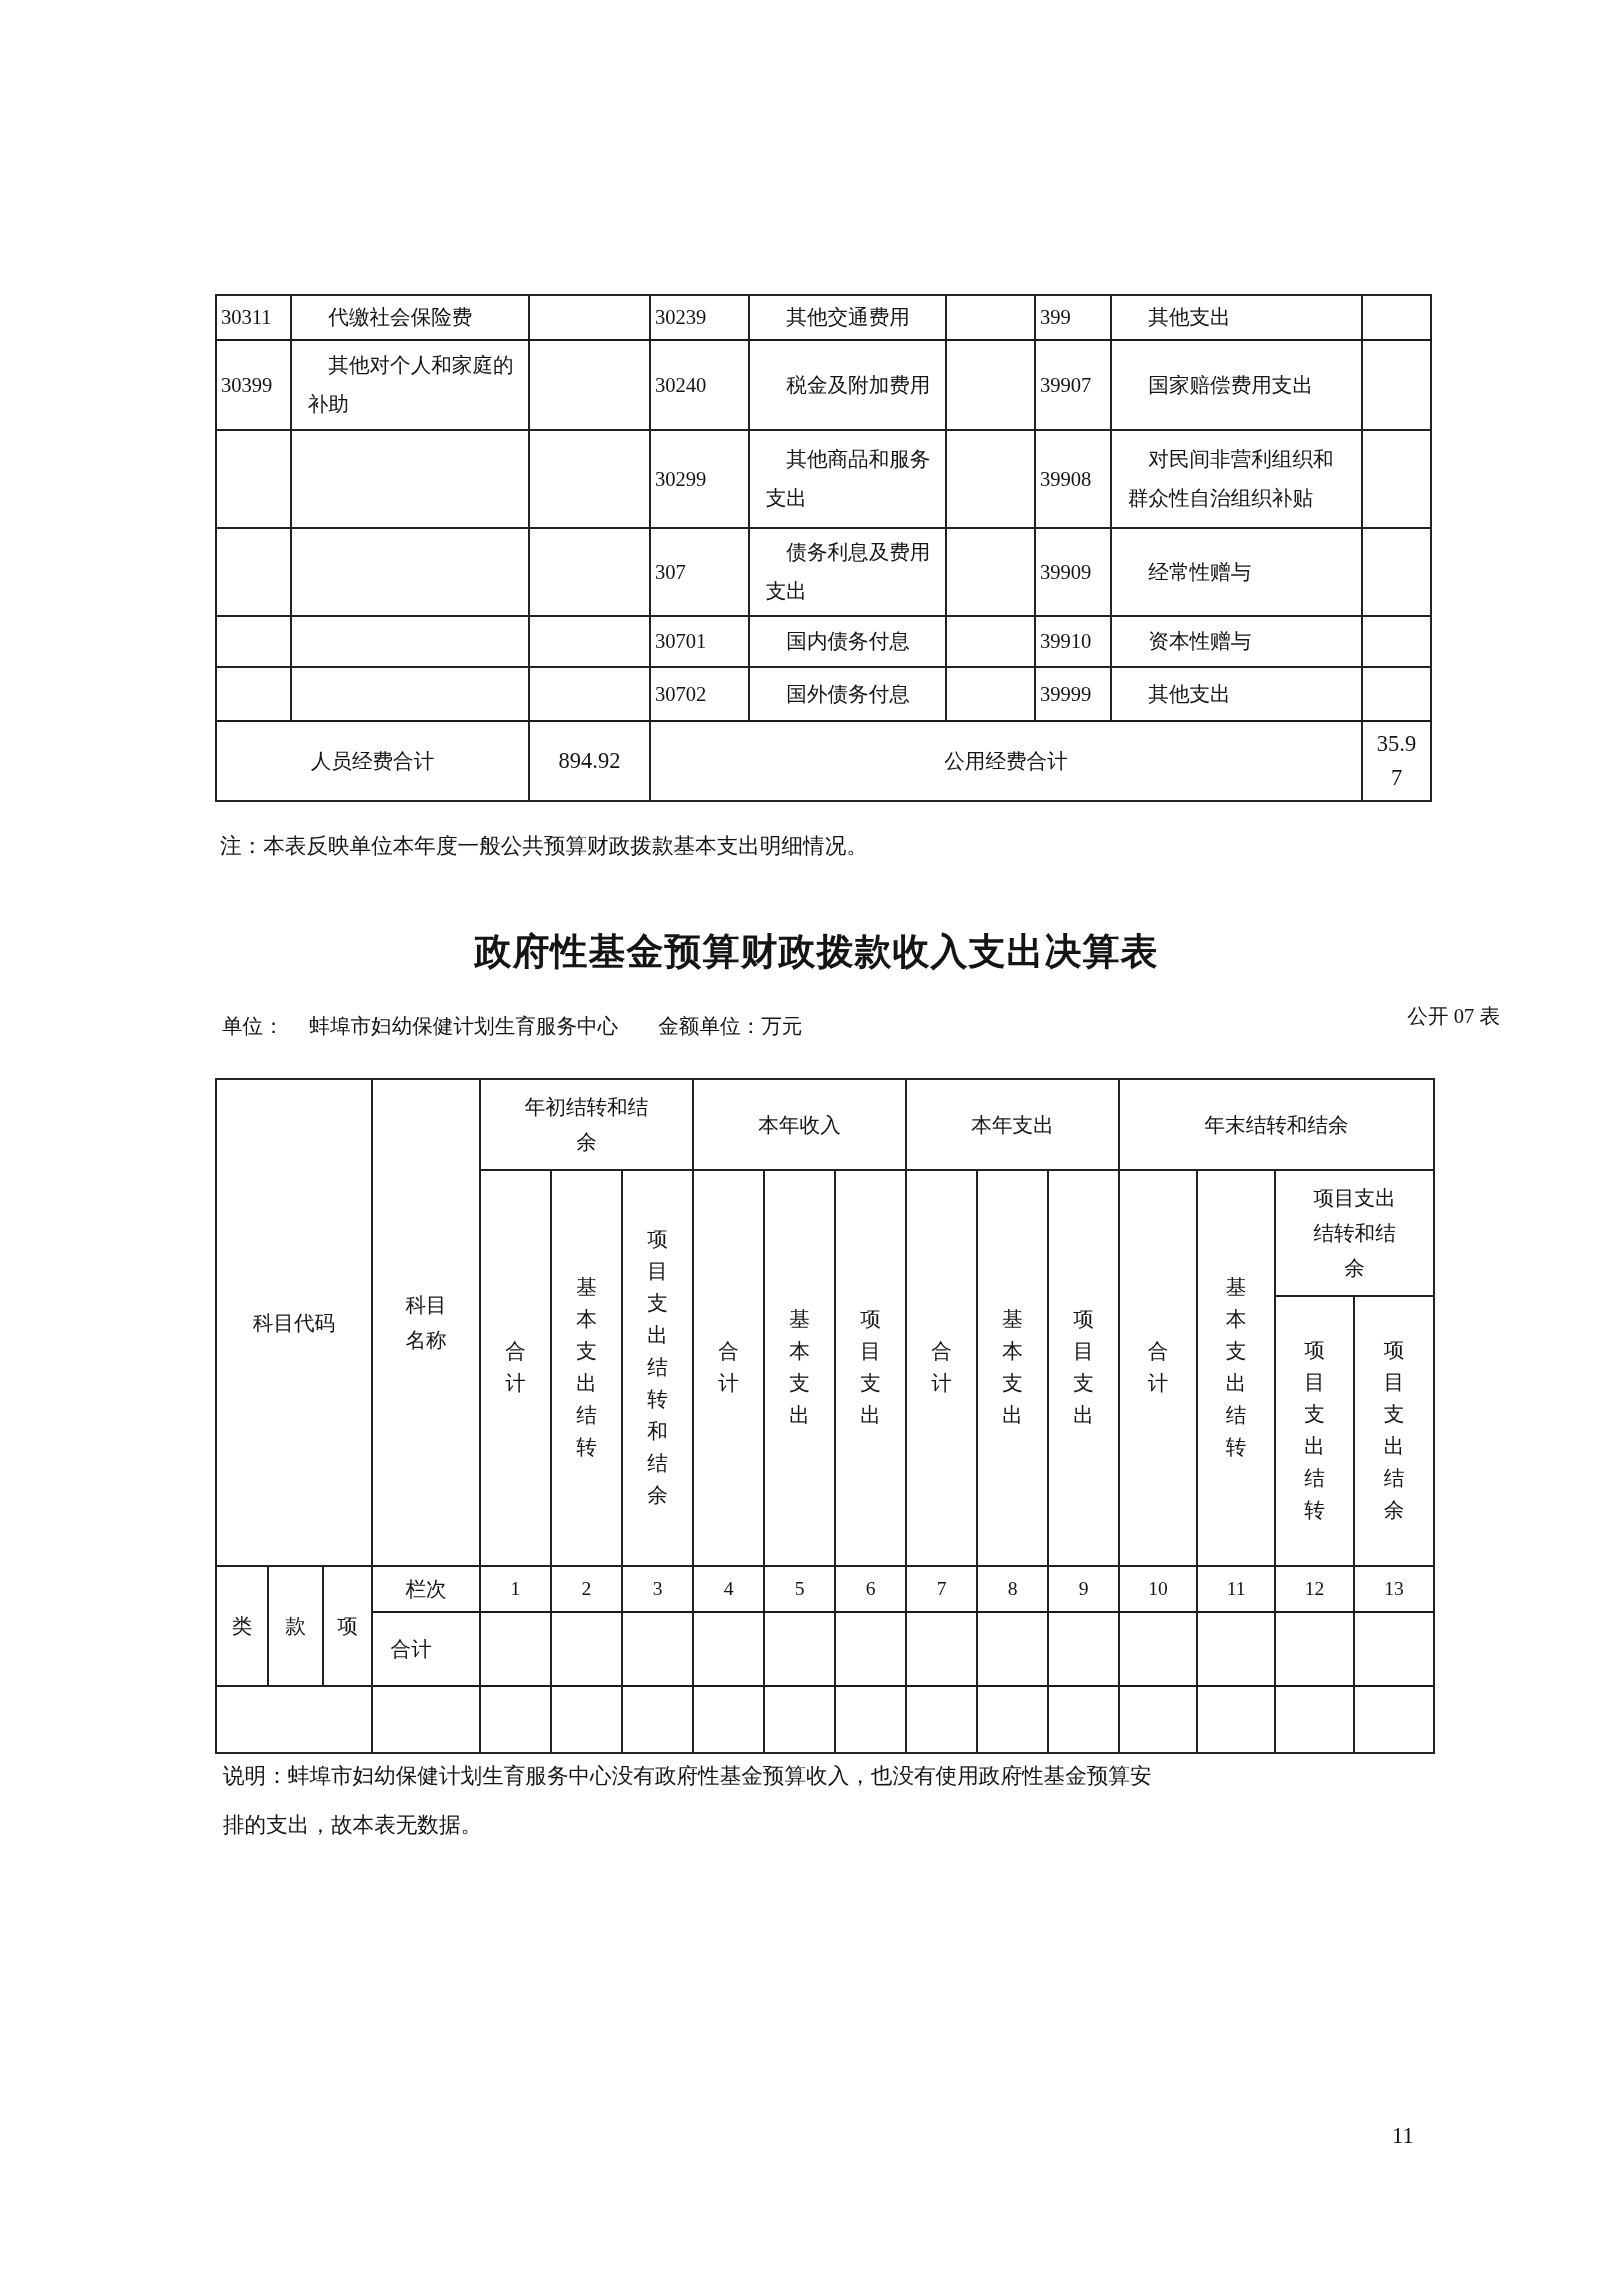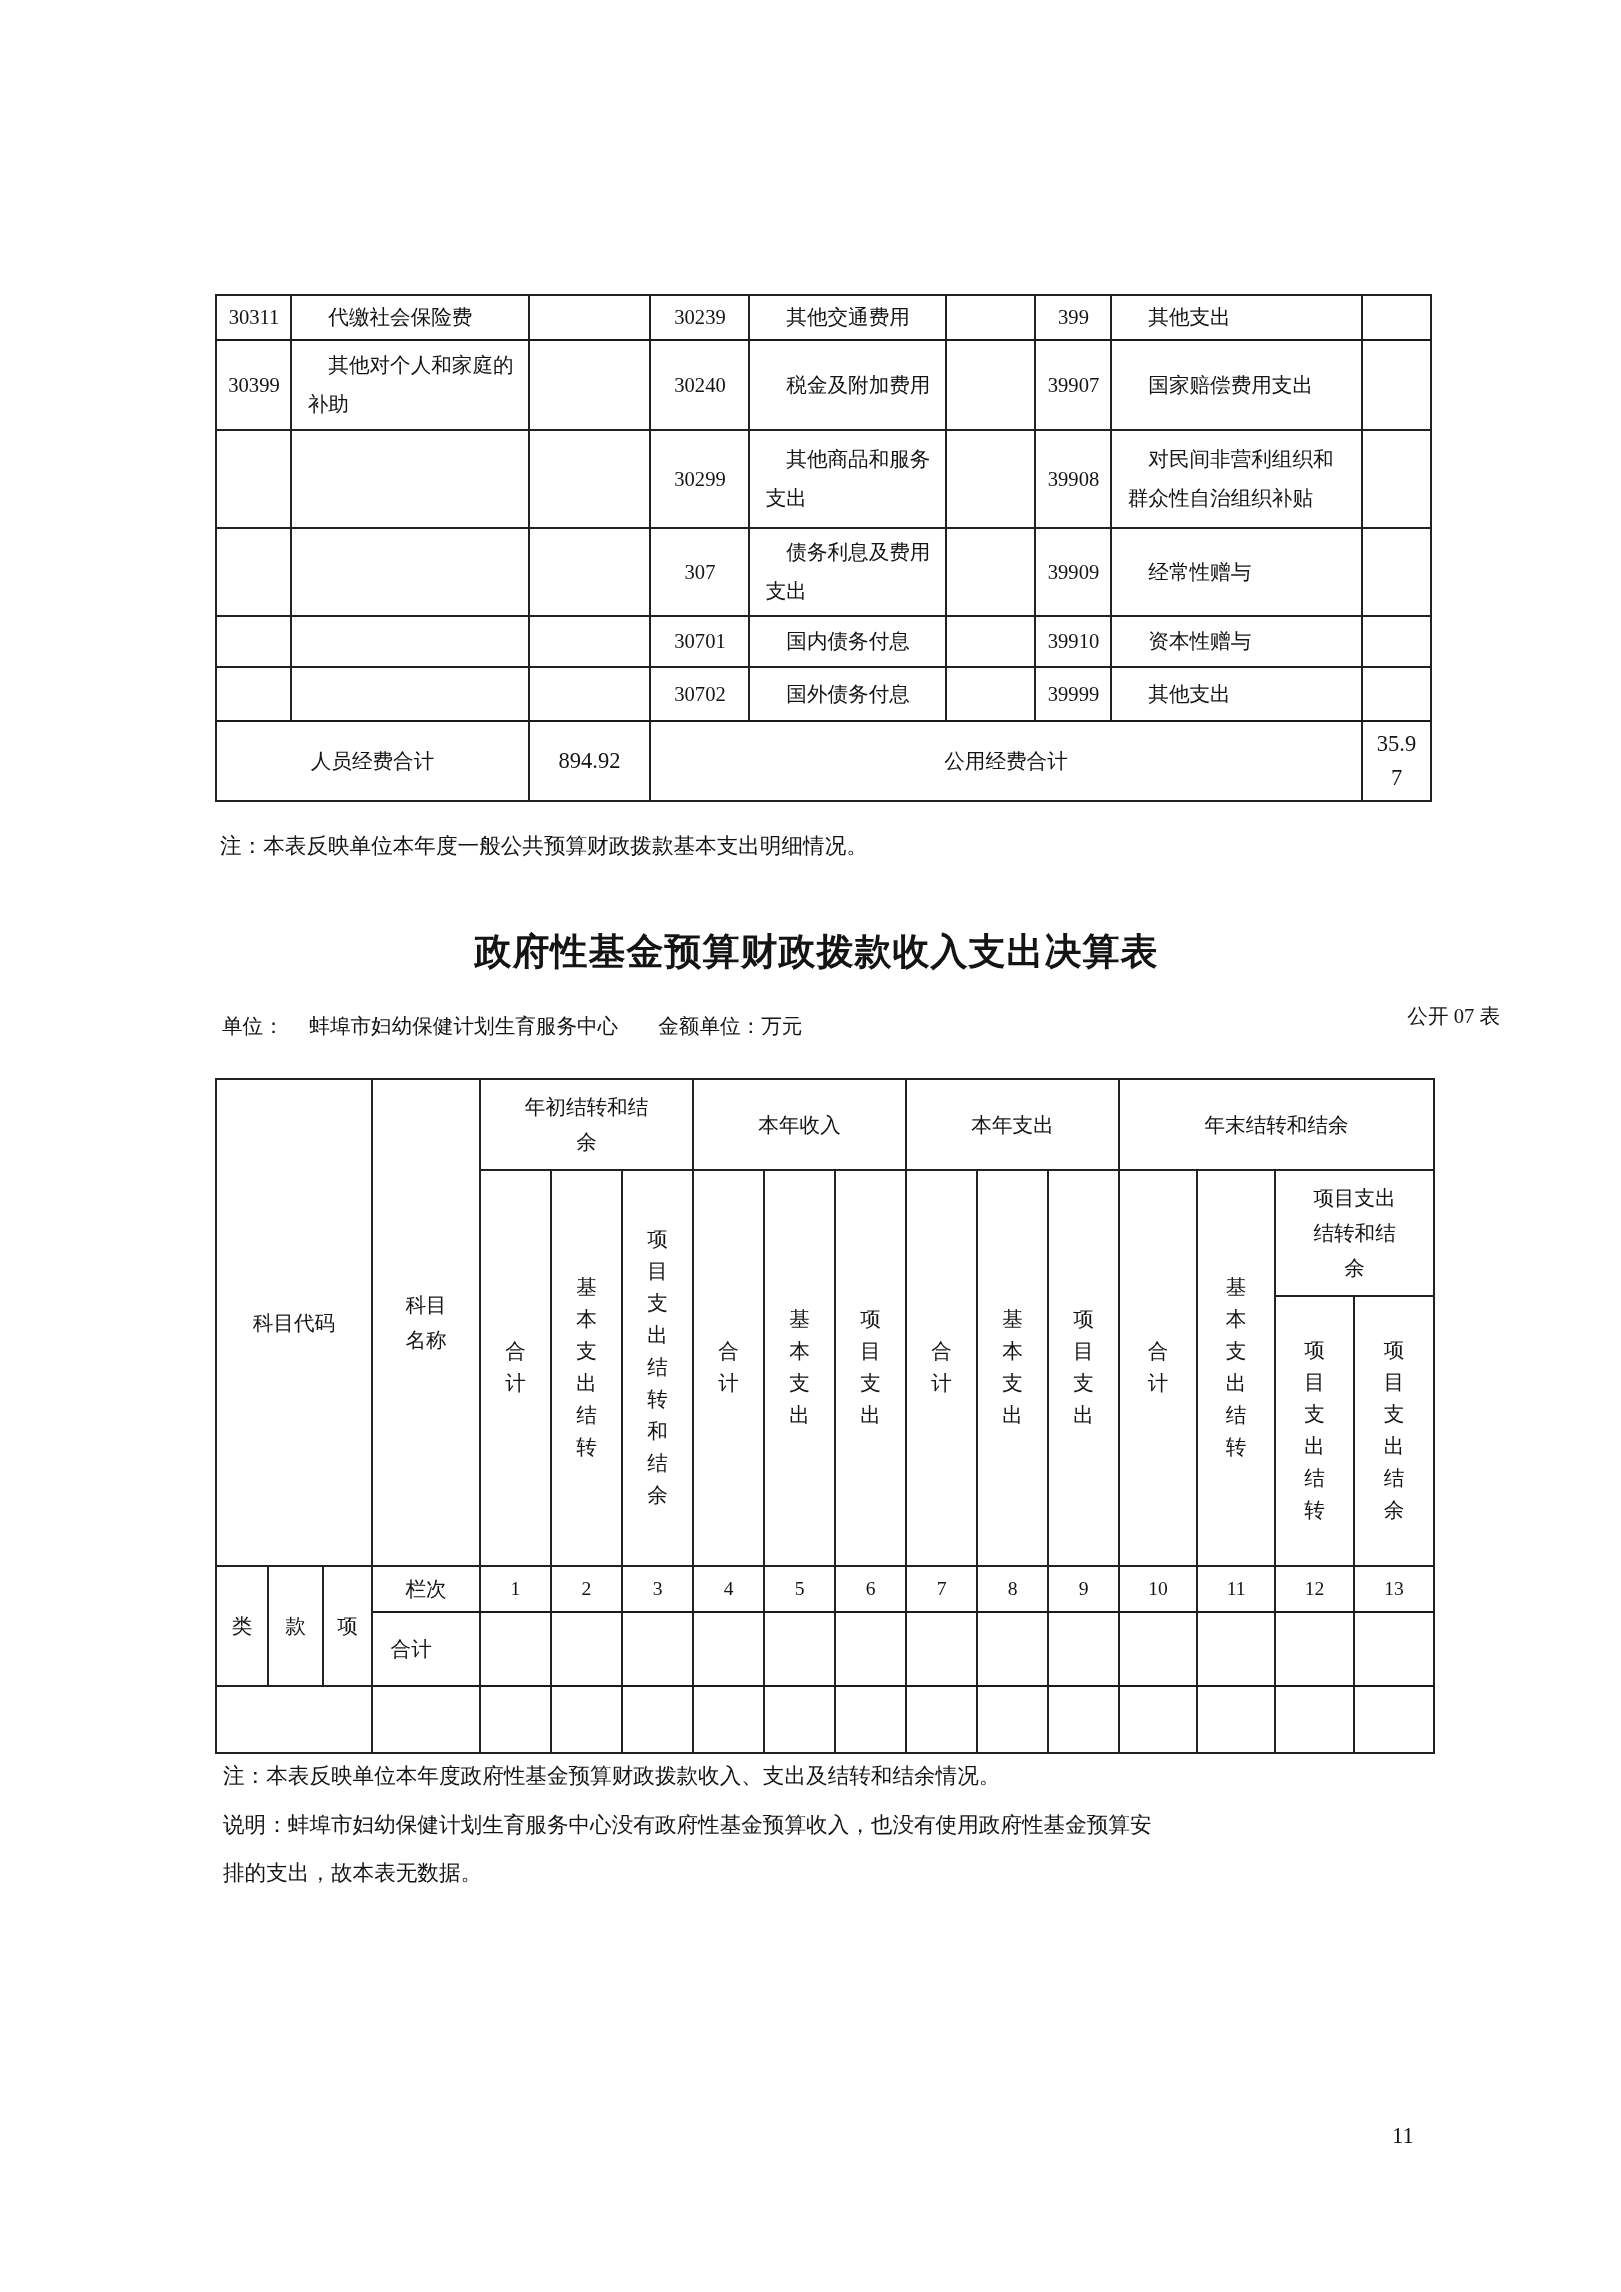--- a/index.html
+++ b/index.html
@@ -18,21 +18,21 @@
     font-weight:normal;
     font-size:20.6px;
     vertical-align:middle;
     padding:2px 2.9px;
     overflow:hidden;
     color:#141414;
   }
   .thickb{border-bottom:2.9px solid #1a1a1a;}
   
   .t1{position:absolute;left:215px;top:294px;width:1215px;border:2px solid #222;}
-  .t1 .code{text-align:center;padding-left:3.9px;}
+  .t1 .code{text-align:left;padding-left:3.9px;}
   .t1 .name{text-align:left;padding:2px 13.7px 2px 15.7px;text-indent:1em;line-height:1.9;}
   .t1 .sum-label{text-align:center;font-size:20.6px;}
   .t1 .sum-val{text-align:center;font-size:22.5px;line-height:1.5;}
   
   .note1{position:absolute;left:220px;top:819px;font-size:21.6px;margin-top:12px;}
   .t2-title{
     position:absolute;left:209px;top:927px;width:1215px;
     text-align:center;font-size:37px;font-weight:700;letter-spacing:1px;
     font-family:Liberation Sans, sans-serif;
   }
@@ -254,21 +254,20 @@
       <td></td>
       <td></td>
       <td></td>
       <td></td>
       <td></td>
     </tr>
   </tbody>
     </table>
 
   <div class="notes2">
-    <p>注：本表反映单位本年度政府性基金预算财政拨款收入、支出及结转和结余情况。</p>
     <p>说明：蚌埠市妇幼保健计划生育服务中心没有政府性基金预算收入，也没有使用政府性基金预算安</p>
     <p>排的支出，故本表无数据。</p>
   </div>
 
   <div class="pageno">11</div>
 
 </div>
 
 
 </body></html>

